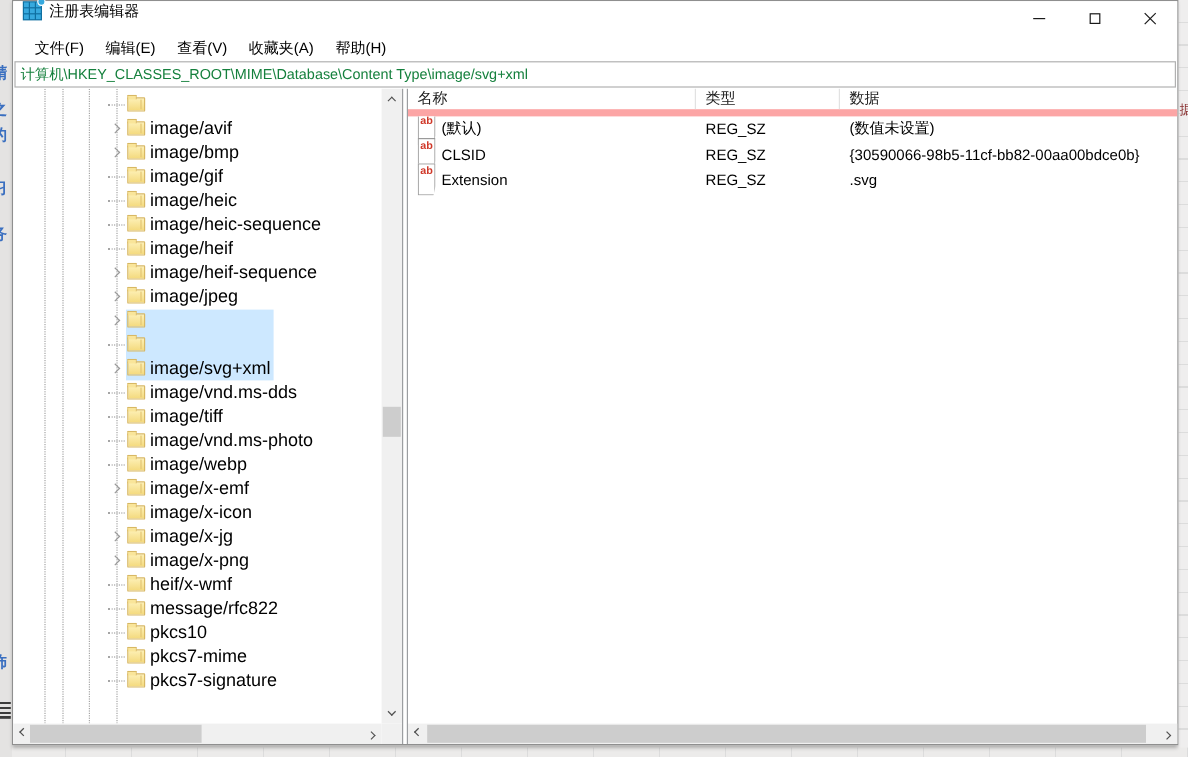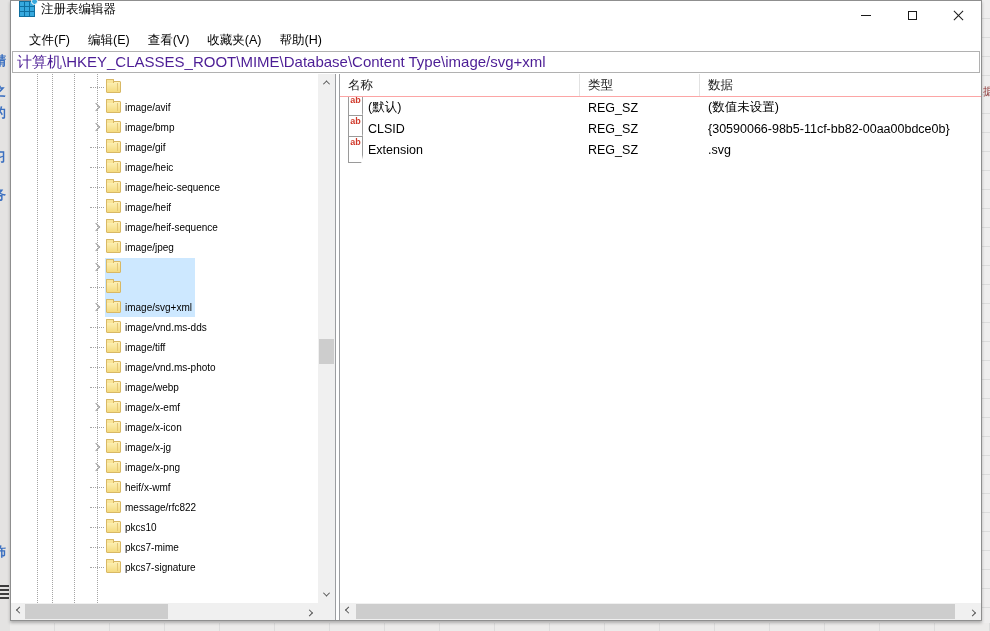--- a/index.html
+++ b/index.html
@@ -50,22 +50,22 @@
   .glyph-max { width:9px; height:9px; border:1px solid #1a1a1a; }
   .glyph-close { position:relative; width:11px; height:11px; }
   .glyph-close::before,.glyph-close::after { content:""; position:absolute; left:-1px; top:5px;
     width:13px; height:1px; background:#1a1a1a; }
   .glyph-close::before{ transform:rotate(45deg);} .glyph-close::after{ transform:rotate(-45deg);}
   
   .menubar { height:21px; display:flex; align-items:center; padding-left:9px; flex:0 0 auto; background:#fff; }
   .menu-item { font-size:12.5px; padding:2px 9px; }
   
   .addressbar-wrap { flex:0 0 auto; padding:0 1px 1px 1px; background:#fff; }
-  .addressbar { width:100%; height:22px; border:1px solid #b1b1b1; font-size:15px;
-    padding:0 4px; font-family:"Liberation Sans",sans-serif; color:#4c1d95; background:#fff; outline:none; }
+  .addressbar { width:100%; height:22px; border:1px solid #b1b1b1; font-size:12px;
+    padding:0 4px; font-family:"Liberation Sans",sans-serif; color:#15803d; background:#fff; outline:none; }
   
   .main { flex:1 1 auto; display:flex; min-height:0; background:#fff; }
   .tree-pane { flex:0 0 325px; border-right:1px solid #9c9ea1; position:relative;
     display:flex; flex-direction:column; min-height:0; }
   .split-gap { flex:0 0 3px; background:#fff; }
   .value-pane { flex:1 1 auto; border-left:1px solid #9c9ea1; position:relative;
     display:flex; flex-direction:column; min-height:0; }
   
   .tree-body { flex:1 1 auto; display:flex; min-height:0; }
   .tree-scrollarea { flex:1 1 auto; position:relative; overflow:hidden; }
@@ -78,41 +78,41 @@
     transform:rotate(-45deg); margin-left:-2px; }
   .marker.dots::before { content:""; width:14px; height:0; border-top:1px dotted #a5a5a5; }
   .row-content { display:flex; align-items:center; padding:1px 3px 1px 1px; }
   .trow.selected .row-content { background:#cde8ff; }
   .folder { width:15px; height:12px; position:relative; flex:0 0 15px; margin-right:4px;
     background:linear-gradient(#fdf0b6,#f4da7e); border:1px solid #d8b864; border-radius:1px; }
   .folder::before { content:""; position:absolute; left:-1px; top:-3px; width:6px; height:3px;
     background:#f9e59a; border:1px solid #d8b864; border-bottom:none; border-radius:1px 1px 0 0; }
   .folder::after { content:""; position:absolute; right:2px; top:1px; bottom:1px; width:0;
     border-left:1px solid #e3c675; }
-  .tlabel { font-size:10px; line-height:16px;margin-top:41px; }
+  .tlabel { font-size:15px; line-height:16px;margin-top:41px; }
   
   .vscroll { flex:0 0 17px; background:#f0f0f0; position:relative; }
   .hscroll { flex:0 0 17px; background:#f0f0f0; position:relative; }
   .sb-arrow { position:absolute; width:17px; height:17px; display:flex; align-items:center; justify-content:center; }
   .sb-arrow i { width:5px; height:5px; border-right:1.4px solid #505050; border-bottom:1.4px solid #505050; display:block; }
   .up i    { transform:rotate(-135deg) translate(-1px,-1px); }
   .down i  { transform:rotate(45deg)  translate(-1px,-1px); }
   .left i  { transform:rotate(135deg) translate(-1px, 1px); }
   .right i { transform:rotate(-45deg) translate(-1px, 1px); }
   .thumb-v { position:absolute; left:1px; right:1px; background:#cdcdcd; }
   .thumb-h { position:absolute; top:1px; bottom:1px; background:#cdcdcd; }
   .tree-hscroll-row { flex:0 0 17px; display:flex; }
   .tree-hscroll { flex:1 1 auto; background:#f0f0f0; position:relative; }
   .tree-hscroll-corner { flex:0 0 17px; background:#f0f0f0; }
   
   .vheader { flex:0 0 23px; display:grid; grid-template-columns:240px 120px 1fr; align-items:center; }
   .vheader .hcell { font-size:12.5px; color:#1c1c1c; padding-left:8px; height:100%;
     display:flex; align-items:center; border-right:1px solid #e2e2e2; position:relative; }
   .vheader .hcell:last-child { border-right:none; }
-  .vheader { border-bottom:1px solid #fca5a5; }
+  .vheader { border-bottom:6px solid #fca5a5; }
   .vrows { flex:1 1 auto; overflow:hidden; }
   .vrow { height:21px; display:grid; grid-template-columns:240px 120px 1fr; align-items:center; }
   .vcell { font-size:12.5px; padding-left:8px; white-space:nowrap; overflow:hidden; }
   .vcell.name { display:flex; align-items:center; gap:5px; }
   .abicon { width:15px; height:27px; flex:0 0 15px; background:#fff; border:1px solid #9a9a9a;
     color:#d0392a; font-size:9px; font-weight:bold; line-height:11px; text-align:center;
     clip-path: polygon(0 0, 100% 0, 100% 70%, 88% 100%, 0 100%);
     font-family:"Liberation Sans",sans-serif; }
 </style>
 </head>

